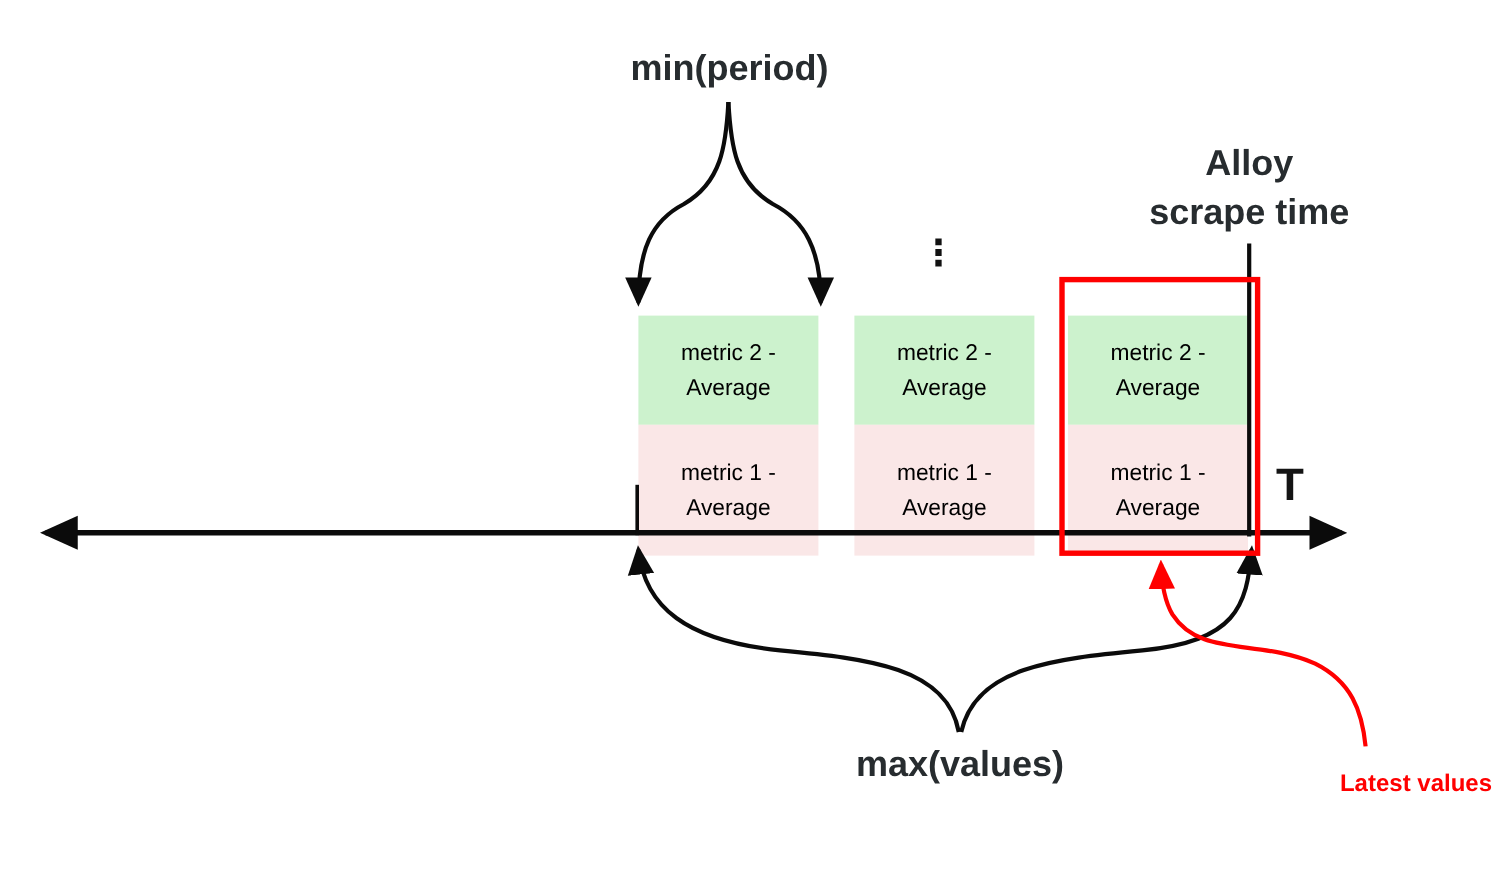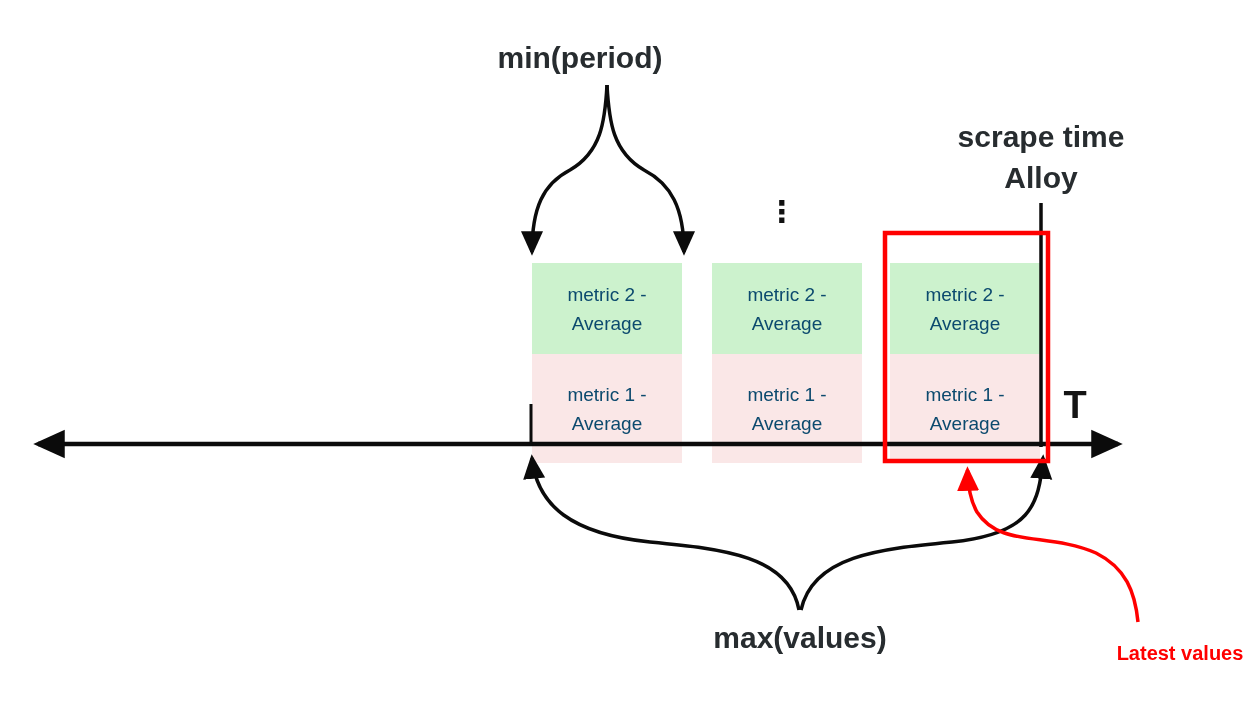--- a/index.html
+++ b/index.html
@@ -22,21 +22,21 @@
     width: 150px;
   }
   .cell {
     width: 150px;
     display: flex;
     align-items: center;
     justify-content: center;
     text-align: center;
     font-size: 19px;
     line-height: 29px;
-    color: #0c4a6e;
+    color: #000000;
   }
   .cell.top-cell { height: 91px; }
   .cell.bottom-cell { height: 109px; }
   
   .dots {
     position: absolute;
     left: 766px;
     top: 196px;
     width: 32px;
     text-align: center;
@@ -58,21 +58,21 @@
     position: absolute;
     text-align: center;
     font-weight: 700;
     color: #272c2f;
     z-index: 6;
   }
   .label.big {
     font-size: 30px;
     line-height: 36px;
   }
-  .label.min-period { left: 430px; top: 40px; width: 300px; }
+  .label.min-period { left: 458px; top: 40px; width: 300px; }
   .label.alloy      { left: 891px; top: 116px; width: 300px; line-height: 41px; }
   .label.t-axis     { left: 1045px; top: 385px; width: 60px; font-size: 38px; line-height: 40px; color: #141414; }
   .label.max-length { left: 650px; top: 620px; width: 300px; }
   .label.latest {
     left: 1080px; top: 638px; width: 200px;
     font-size: 20px; line-height: 30px;
   }
 </style>
 </head>
 <body>
@@ -119,22 +119,22 @@
     <path d="M 801 610 C 813 556 878 549 952 542 C 1030 534 1039 506 1043 458" fill="none" stroke-width="3.5" marker-end="url(#arrow-black)" style="stroke: rgb(11, 11, 11);"></path>
 
     <rect x="885" y="233" width="163" height="228" fill="none" stroke-width="4.5" style="stroke: rgb(255, 0, 0);"></rect>
 
     <path d="M 1138 622 C 1135 592 1126 568 1096 553 C 1048 532 1000 548 977 512 C 970 500 968 486 967.5 470" fill="none" stroke-width="3.5" marker-end="url(#arrow-red)" style="stroke: rgb(255, 0, 0);"></path>
   </svg>
 
   <div class="label big min-period">min(period)</div>
 
   <div class="label big alloy">
+    <div>Alloy</div>
     <div>scrape time</div>
-    <div>Alloy</div>
   </div>
 
   <div class="label t-axis">T</div>
 
   <div class="label big max-length">max(values)</div>
 
   <div class="label latest" style="color: rgb(255, 0, 0);">
     <div>Latest values</div>
   </div>
 

